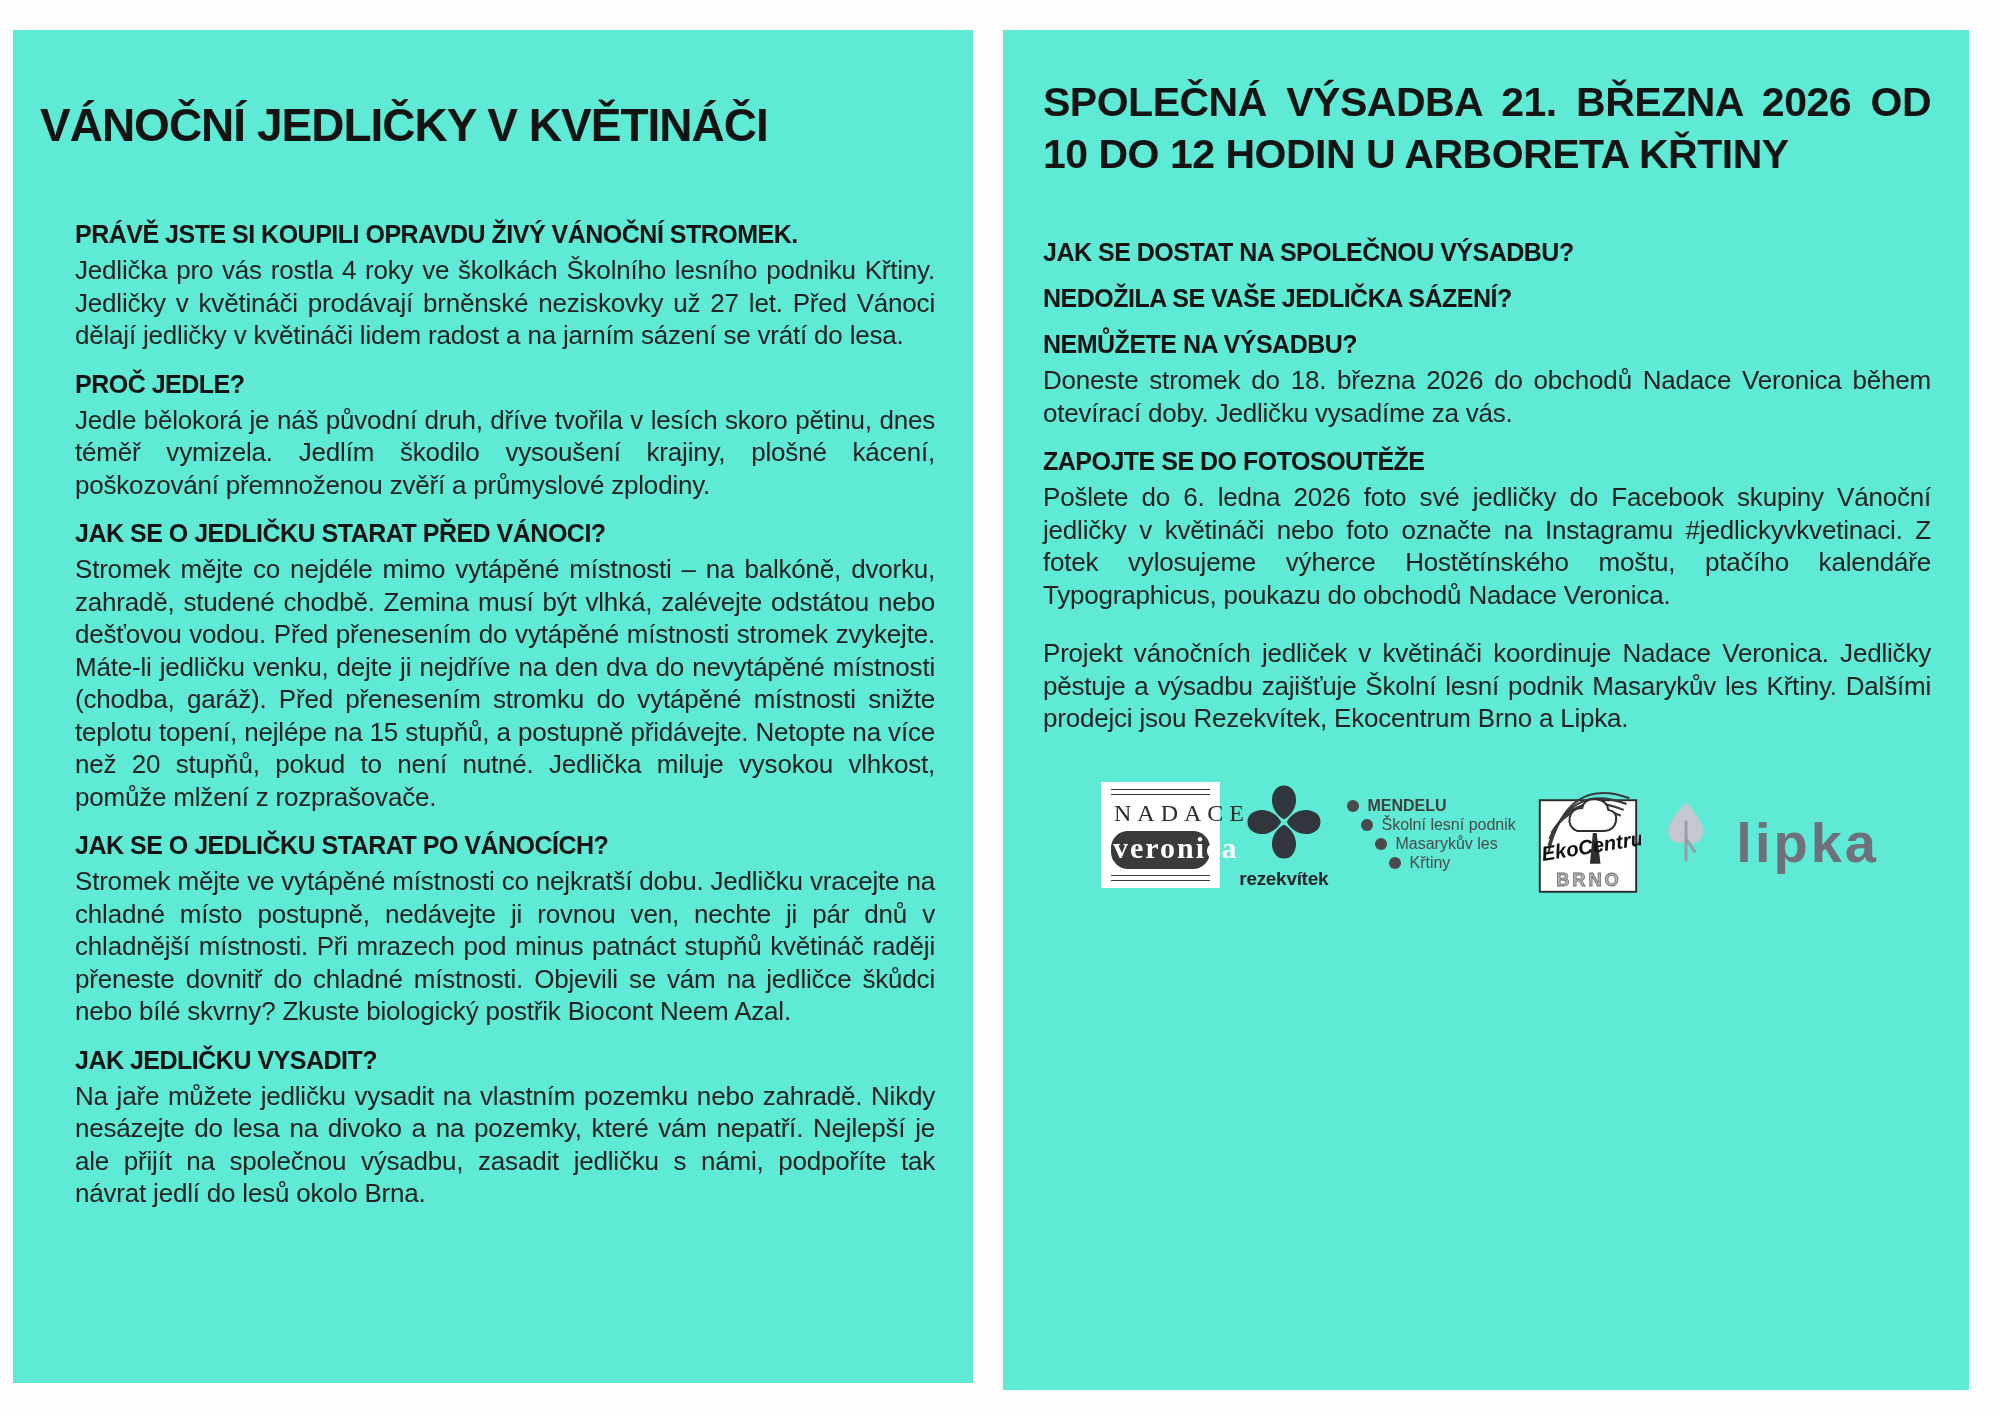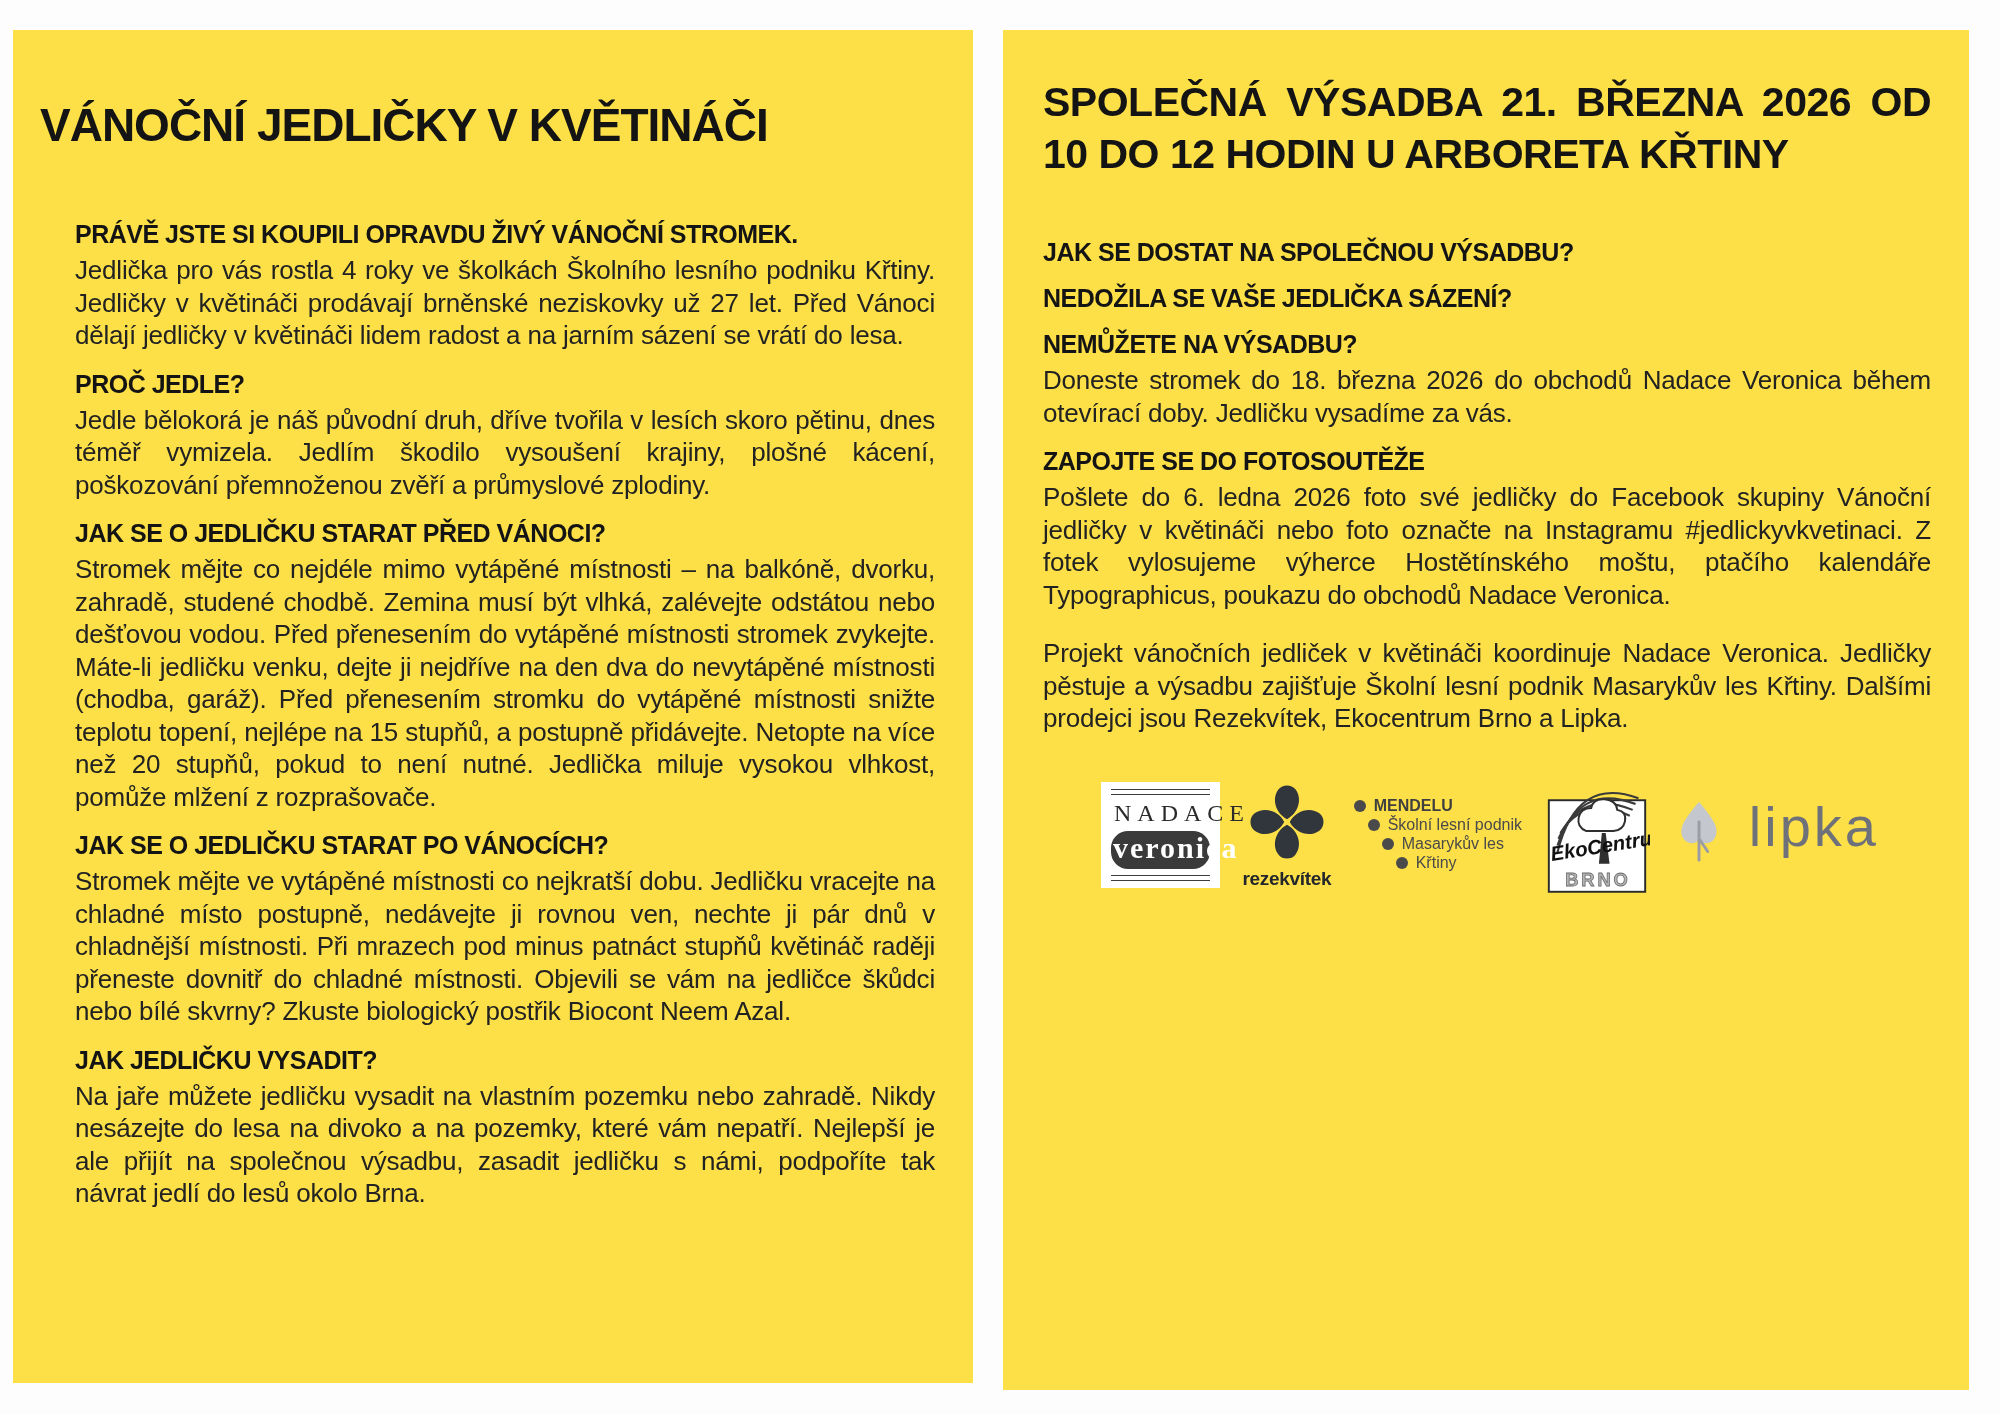--- a/index.html
+++ b/index.html
@@ -3,21 +3,21 @@
 <meta charset="utf-8">
 <style>
   html,body{margin:0;padding:0;}
   body{
     width:2000px;height:1414px;position:relative;
     background:#fdfdfd;
     font-family:"Liberation Sans",sans-serif;
     color:#222;
     -webkit-font-smoothing:antialiased;
   }
-  .page{position:absolute;background:#fde047;overflow:hidden;box-sizing:border-box;}
+  .page{position:absolute;background:#5eead4;overflow:hidden;box-sizing:border-box;}
   .page-left{left:13px;top:30px;width:960px;height:1353px;padding:66px 38px 0 62px;}
   .page-right{left:1003px;top:30px;width:966px;height:1360px;padding:46px 38px 0 40px;}
 
   .doc-title{
     font-size:46px;font-weight:bold;color:#141414;
     letter-spacing:-1px;line-height:58px;margin:0 0 66px -35px;
     white-space:nowrap;
   }
   .doc-title-right{
     font-size:41px;font-weight:bold;color:#141414;
@@ -64,21 +64,21 @@
   .rz-label{font-size:19px;font-weight:bold;color:#23262b;margin-top:4px;letter-spacing:-0.3px;}
   
   .logo-mendelu{display:flex;flex-direction:column;gap:1px;}
   .mn-row{display:flex;align-items:center;font-size:16px;color:#4a4a4a;letter-spacing:0;}
   .mn-row .dot{width:12px;height:12px;border-radius:50%;background:#4a4a4a;margin-right:8px;flex:0 0 auto;}
   .mn-row.first{font-weight:bold;color:#3f3f3f;}
   .mn-row.i1{margin-left:14px;}
   .mn-row.i2{margin-left:28px;}
   .mn-row.i3{margin-left:42px;}
   
-  .logo-lipka{display:flex;align-items:flex-start;gap:24px;}
+  .logo-lipka{display:flex;align-items:flex-end;gap:24px;font-weight:bold;}
   .lp-label{
     font-size:56px;color:#6e717a;letter-spacing:3px;line-height:1;
     font-family:"Liberation Sans",sans-serif;
   }
 </style>
 </head>
 <body>
 
 <div class="page page-left">
   <h1 class="doc-title">VÁNOČNÍ JEDLIČKY V KVĚTINÁČI</h1>

